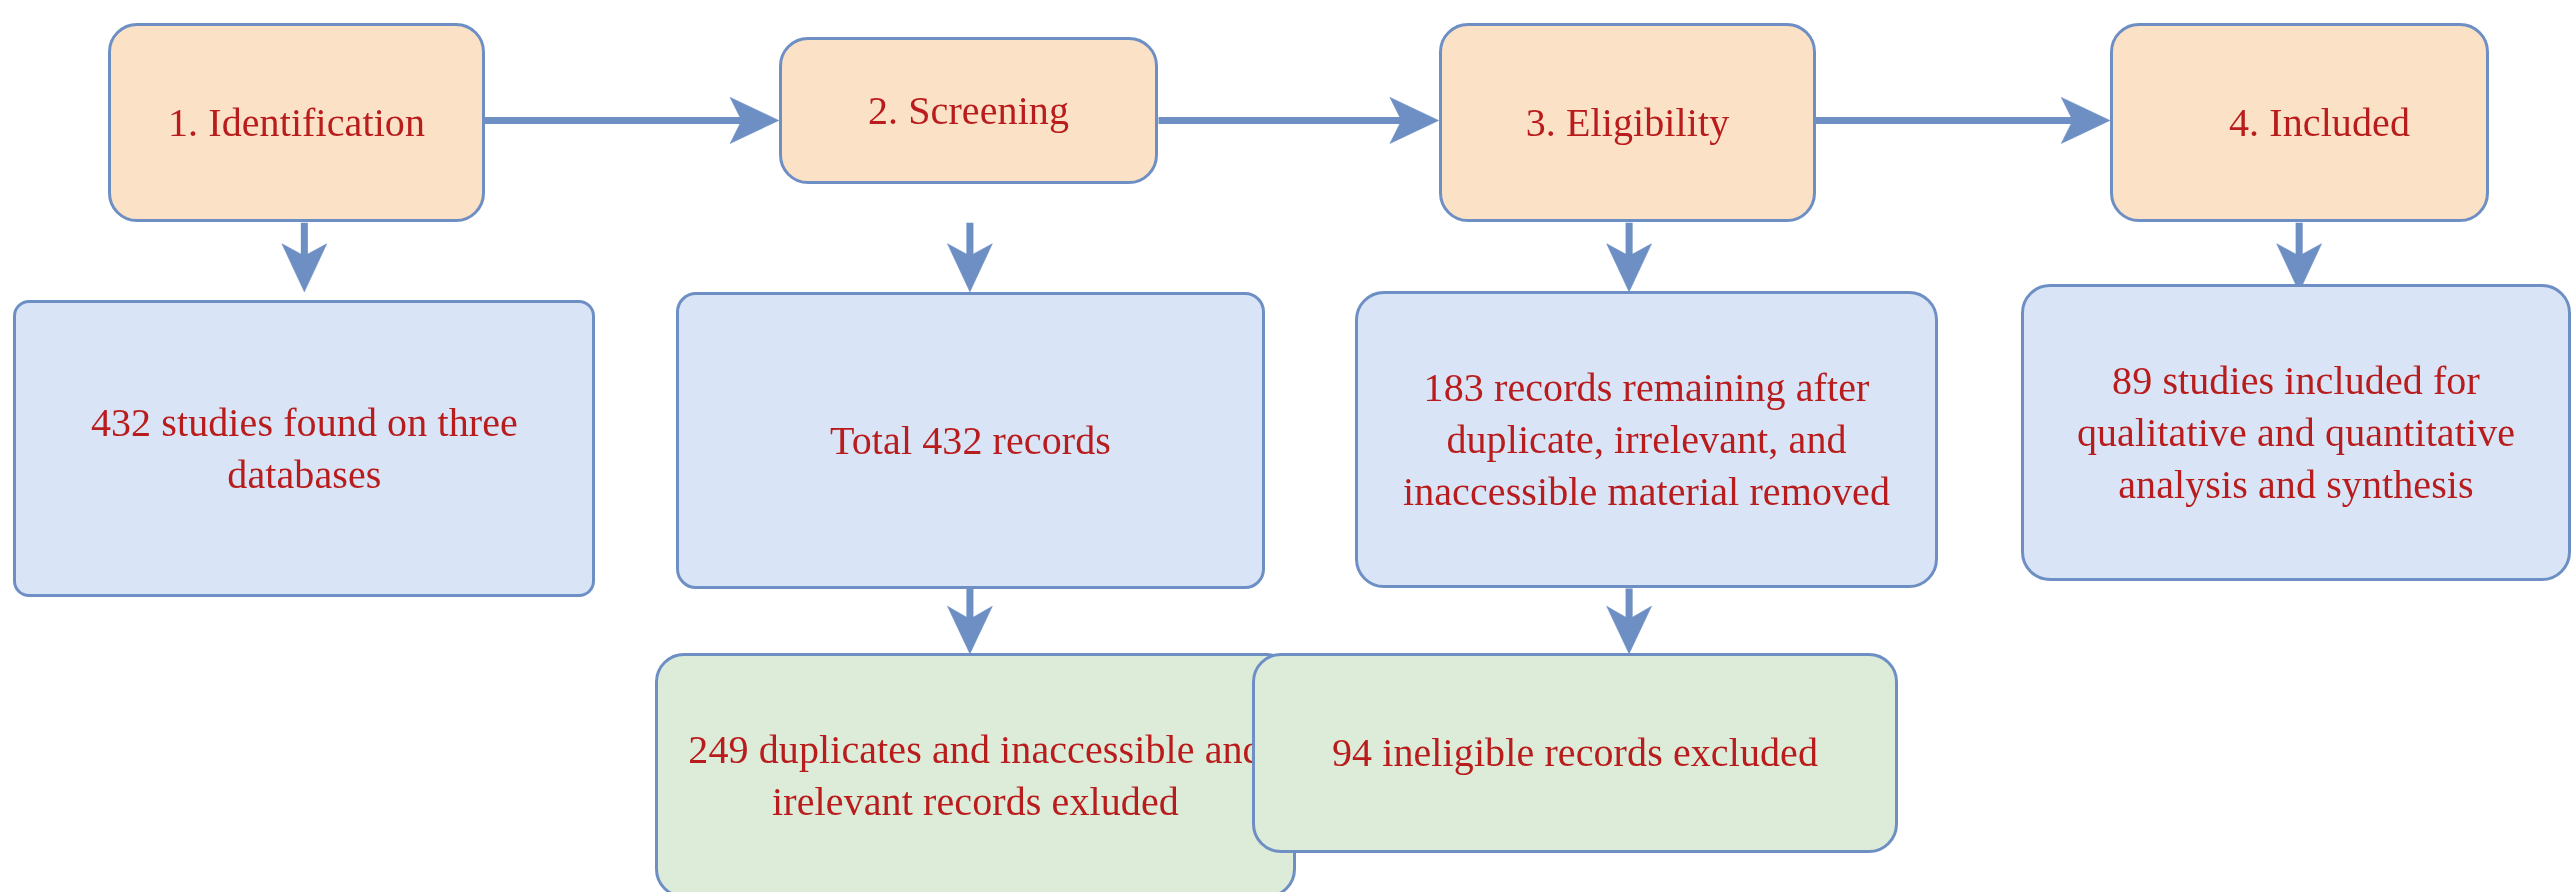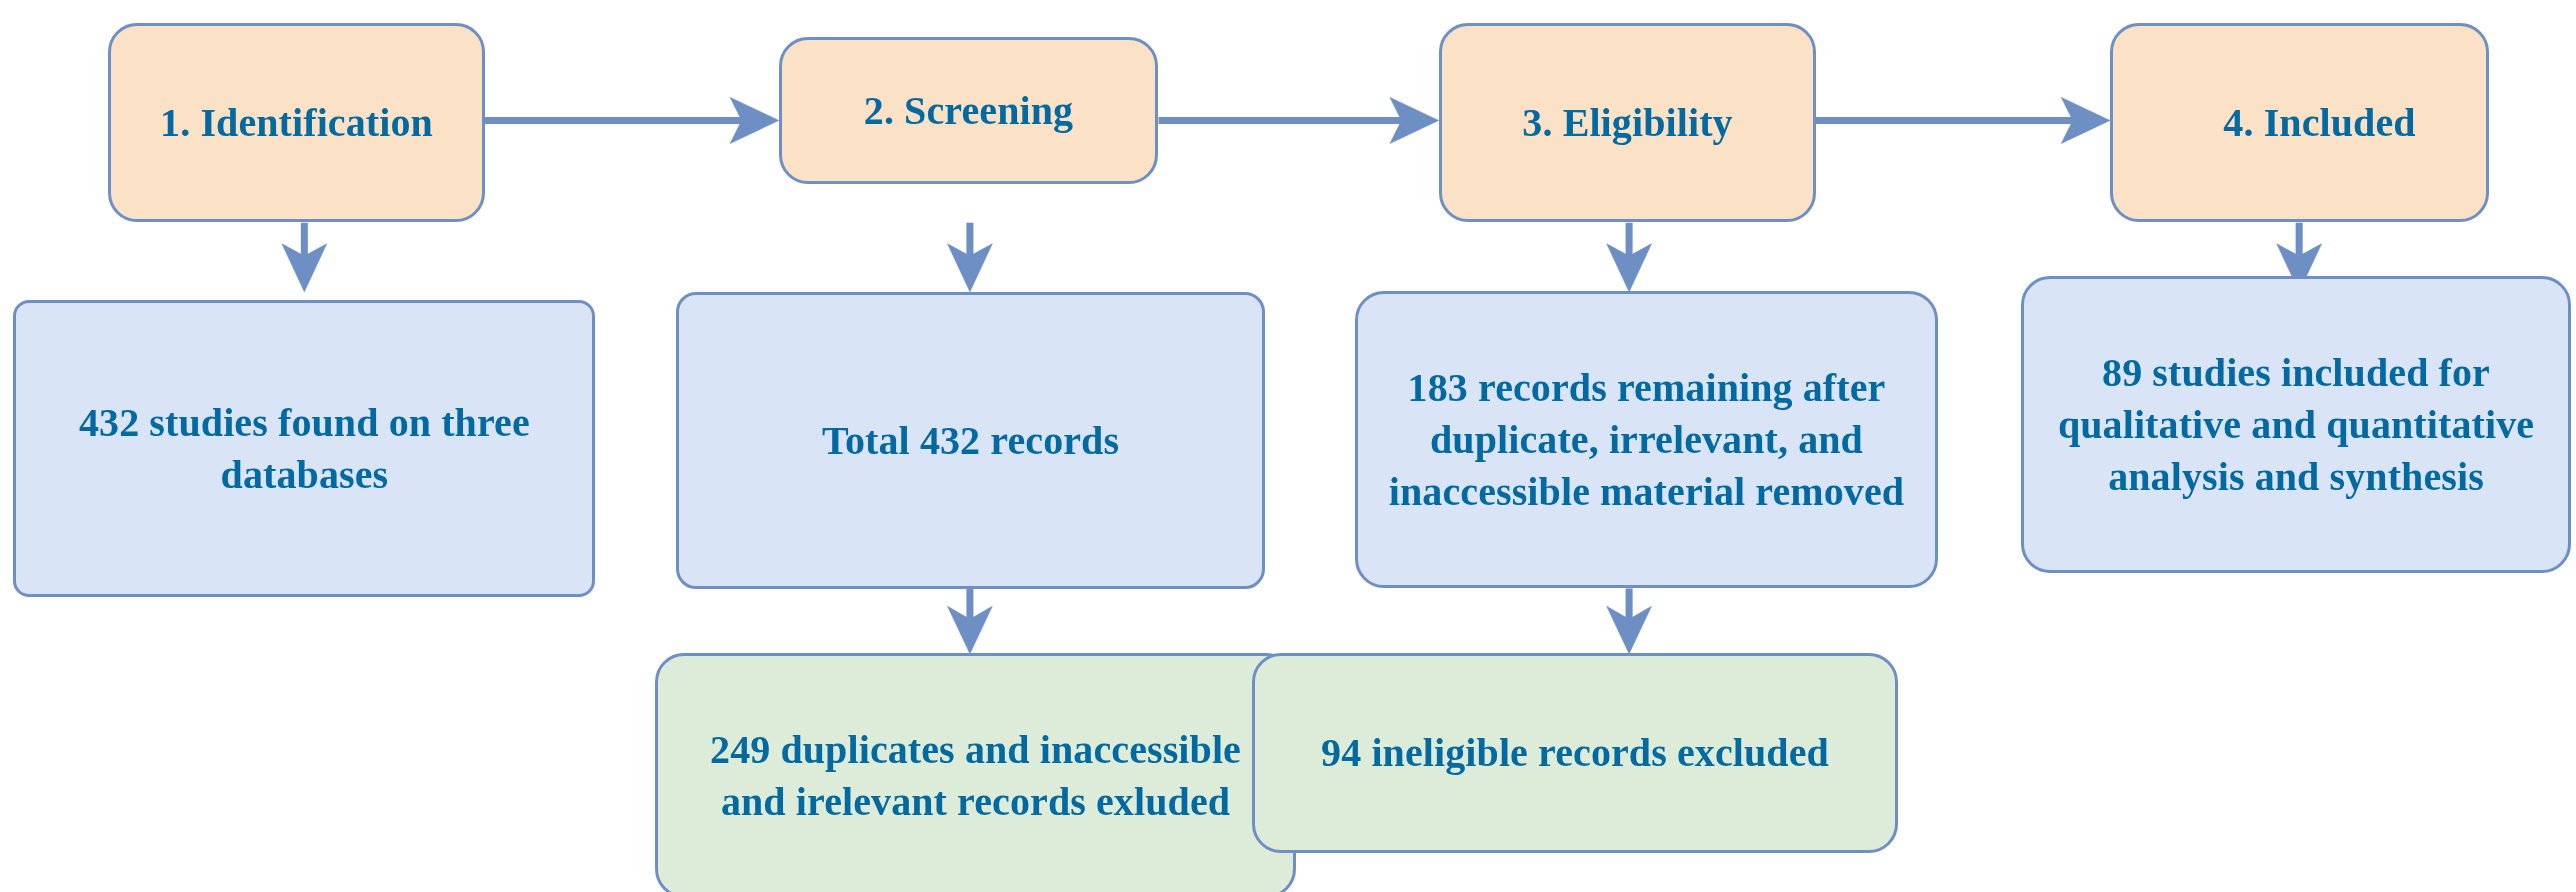--- a/index.html
+++ b/index.html
@@ -19,24 +19,23 @@
   }
   .node {
     position: absolute;
     box-sizing: border-box;
     border: 3.2px solid #6E8FC4;
     border-radius: 29px;
     display: flex;
     align-items: center;
     justify-content: center;
     text-align: center;
-    color: #0369a1;
+    color: #b91c1c;
     line-height: 1.30;
     letter-spacing: 0.1px;
-    font-weight: bold;
   }
   .node .label {
     display: block;
     width: 100%;
     padding: 0 18px;
     box-sizing: border-box;
     white-space: pre-line;
   }
   .stage {
     background: #FBE1C6;
@@ -136,21 +135,21 @@
   </div>
 
   <div class="node result" style="left:676px; top:292px; width:589px; height:297px;border-radius:20px;">
     <span class="label">Total 432 records</span>
   </div>
 
   <div class="node result" style="left:1355px; top:291px; width:583px; height:297px;">
     <span class="label">183 records remaining after duplicate, irrelevant, and inaccessible material removed</span>
   </div>
 
-  <div class="node result" style="left:2021px; top:276px; width:550px; height:297px;justify-content:center;">
+  <div class="node result" style="left:2021px; top:284px; width:550px; height:297px;justify-content:center;">
     <span class="label">89 studies included for qualitative and quantitative analysis and synthesis</span>
   </div>
 
   <div class="node excluded" style="left:655px; top:653px; width:641px; height:245px;">
     <span class="label">249 duplicates and inaccessible and irelevant records exluded</span>
   </div>
 
   <div class="node excluded" style="left:1252px; top:653px; width:646px; height:200px;">
     <span class="label">94 ineligible records excluded</span>
   </div>

